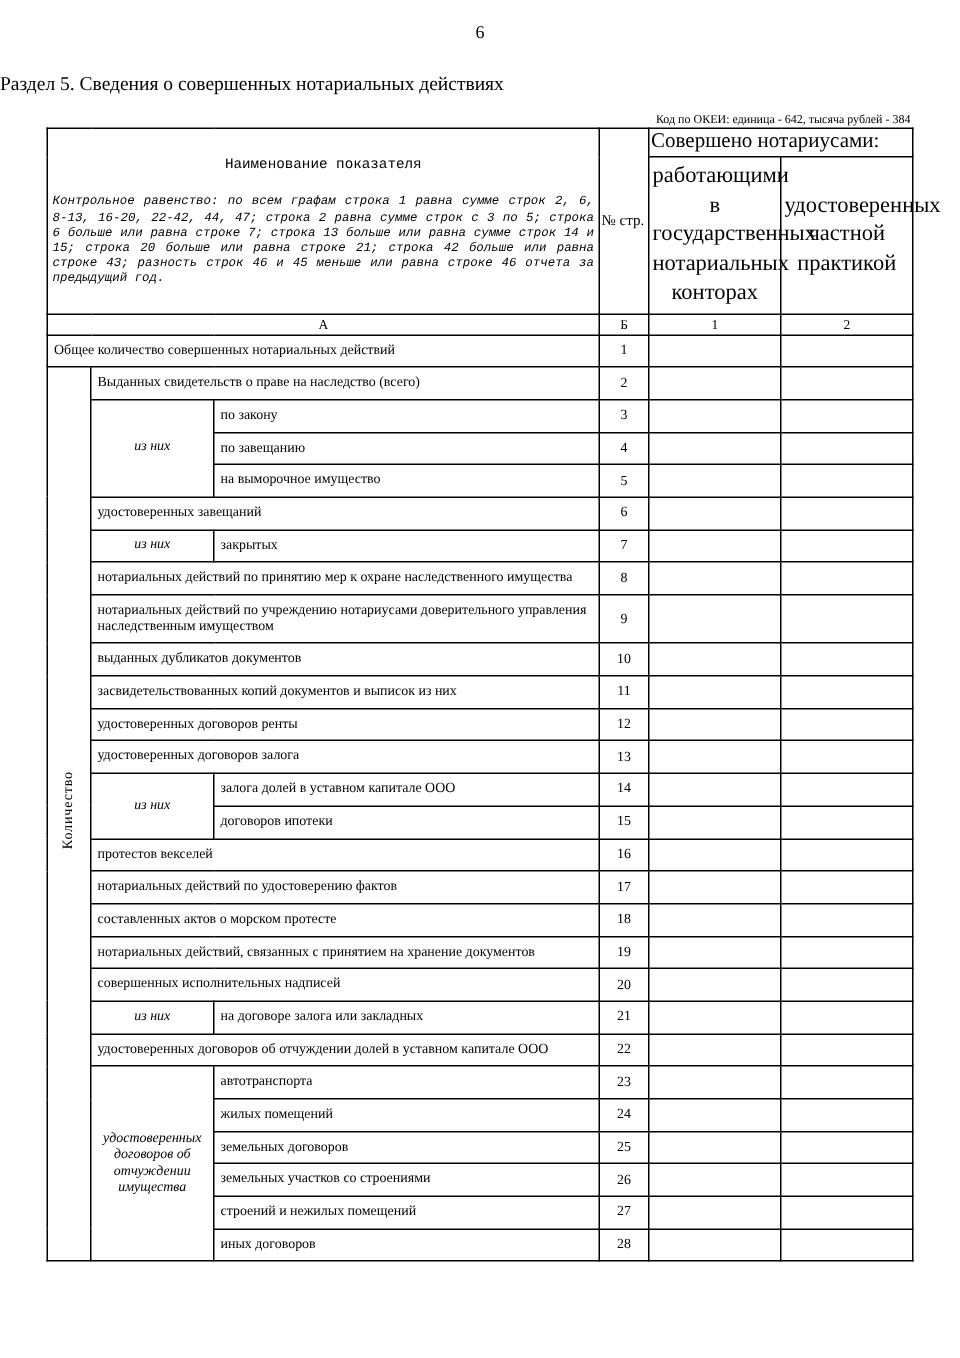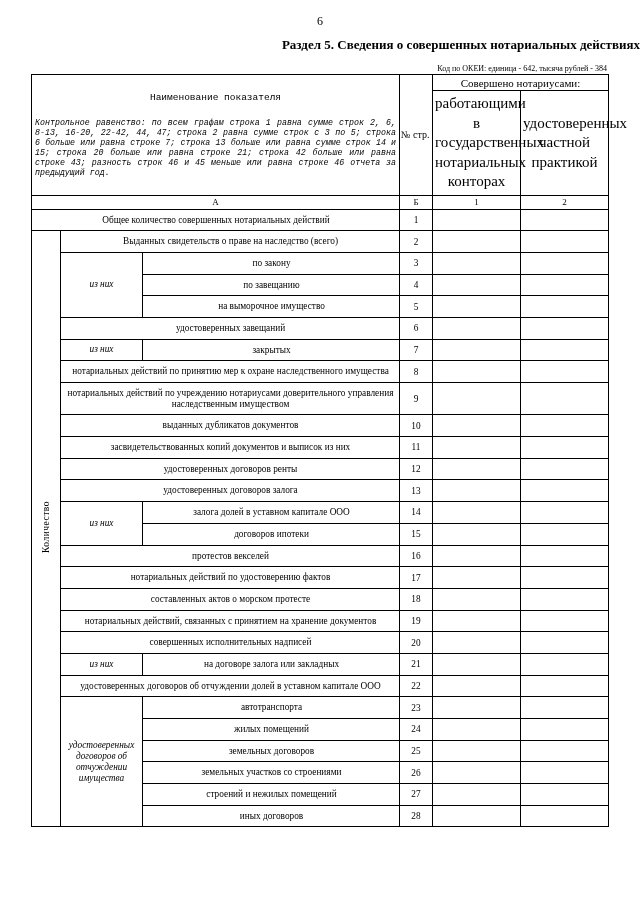--- a/index.html
+++ b/index.html
@@ -2,38 +2,38 @@
 <html><head>
 <meta charset="utf-8">
 <style>
   * { margin:0; padding:0; box-sizing:border-box; }
   html,body { background:#ffffff; }
   body {
     width:640px; height:905px; overflow:hidden;
     font-family:"Liberation Serif", serif; color:#000;
   }
   .page-number { text-align:center; padding-top:14px; font-size:12px; }
-  .section-title { text-align:right; font-weight:bold; font-size:13px; margin-top:8px; }
+  .section-title { text-align:left; font-weight:normal; font-size:13px; margin-top:19px; }
   .okei { text-align:right; font-size:8px; margin:11px 33px 1px 0; }
 
   table.form {
     border-collapse:collapse; margin-left:31px; width:577px; table-layout:fixed;
   }
   table.form td { border:1px solid #000; vertical-align:middle; }
 
   .h-name { vertical-align:top; padding:2px 3px;font-family:Liberation Mono, monospace; }
   .h-title { text-align:center; font-size:9.5px; padding:1px 0 3px; }
   .h-note { font-style:italic; font-size:8.3px; line-height:1.22; text-align:justify;margin-top:12px; }
   .h-rowno { font-size:10px; padding:1px; }
-  .h-notaries { text-align:center; font-size:11px; height:16px; padding:1px; }
+  .h-notaries { text-align:left; font-size:14px; height:16px; padding:1px; }
   .h-col { text-align:center; font-size:15px; vertical-align:top; padding:3px 2px; height:66px; line-height:1.3; }
 
   .letters td { text-align:center; font-size:9px; height:14px; padding:0 2px 1px; }
 
-  .c-name { font-size:9.3px; line-height:1.15; padding:5px 3px 5px 4px;text-align:center; }
+  .c-name { font-size:9.3px; line-height:1.15; padding:5px 3px 5px 4px; }
   .c-num  { text-align:center; font-size:9.3px; padding:2px; }
   .c-val  { padding:2px; }
   .c-grp  { text-align:center; font-size:9.3px; line-height:1.2; padding:2px;font-style:italic; }
   .c-qty  { text-align:center; padding:2px 0; }
   .vert {
     writing-mode:vertical-rl; transform:rotate(180deg);
     display:inline-block; font-size:9.5px; letter-spacing:0.5px;
   }
 </style>
 </head>

